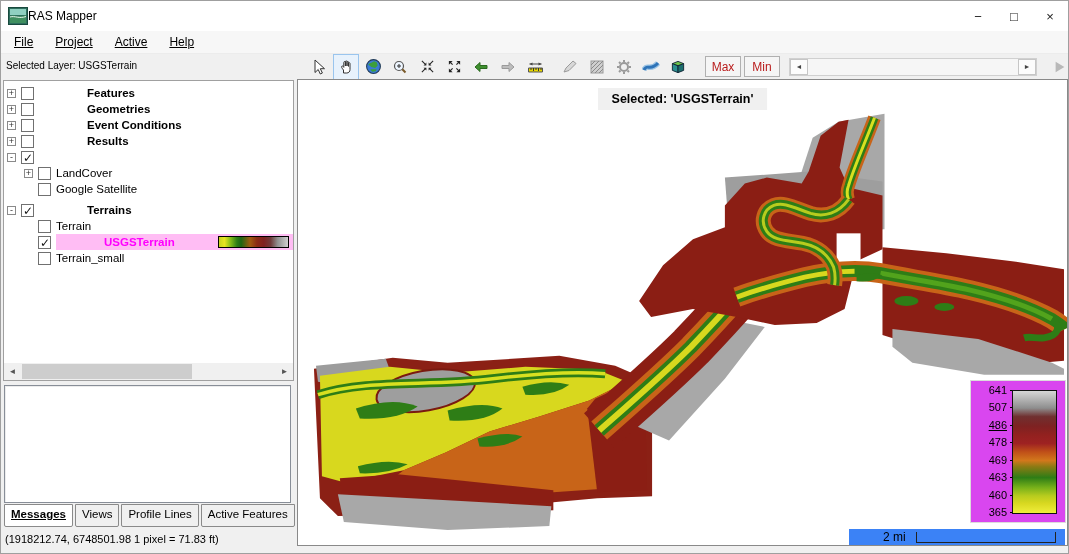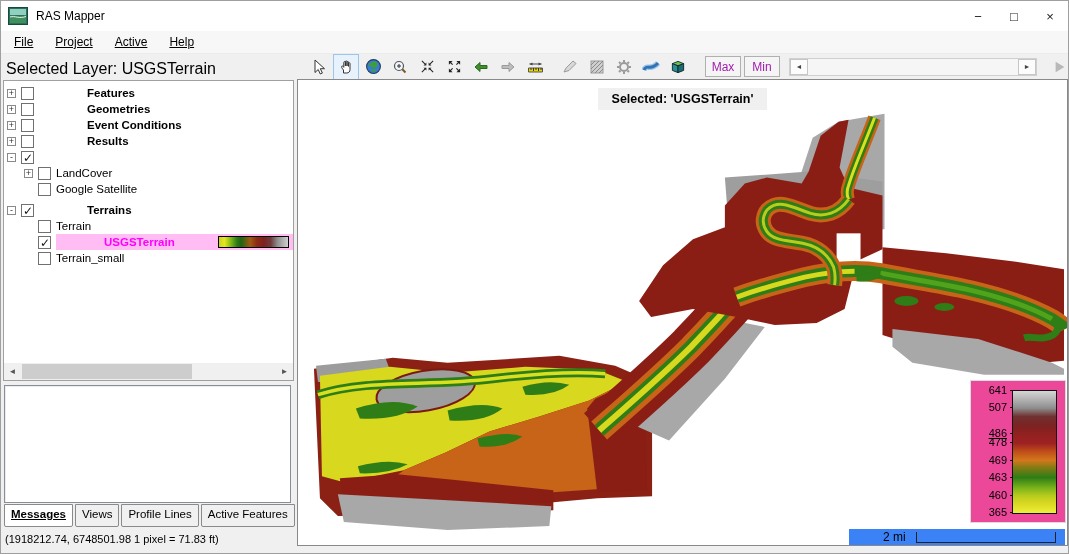--- a/index.html
+++ b/index.html
@@ -5,39 +5,39 @@
   * { margin:0; padding:0; box-sizing:border-box; }
   html,body { width:1069px; height:554px; overflow:hidden; background:#fff;
     font-family:"Liberation Sans","DejaVu Sans",sans-serif; }
   .window { position:relative; width:1069px; height:554px; background:#f0f0f0;
     border:1px solid #9f9f9f; }
 
   
   .titlebar { position:absolute; top:0; left:0; right:0; height:30px; background:#fff;
     display:flex; align-items:center; }
   .app-icon { width:20px; height:18px; margin-left:7px; flex:0 0 auto; }
-  .title-text { margin-left:8px; font-size:12px; color:#000; }
+  .title-text { margin-left:0; font-size:12px; color:#000; }
   .win-controls { margin-left:auto; display:flex; height:100%; }
   .win-btn { width:36px; display:flex; align-items:center; justify-content:center;
     font-size:13px; color:#222; }
 
   
   .menubar { position:absolute; top:30px; left:0; right:0; height:23px; background:#f7f7f7;
     display:flex; align-items:center; padding-left:2px; border-bottom:1px solid #ececec;text-decoration:underline; }
   .menu-item { padding:0 11px; font-size:12px; color:#000; }
 
   
   .layer-toolbar-row { position:absolute; top:53px; left:0; right:0; height:25px; background:#f0f0f0; }
-  .selected-layer-label { position:absolute; left:5px; top:6px; font-size:16px; color:#000; }
+  .selected-layer-label { position:absolute; left:5px; top:6px; font-size:10px; color:#000; }
   .toolbar { position:absolute; left:296px; top:0; right:2px; height:25px; display:flex;
     align-items:center; padding-left:10px; gap:3px; }
   .tbtn { width:24px; height:24px; display:flex; align-items:center; justify-content:center; flex:0 0 auto; }
   .tbtn.active { background:#e8f2fc; outline:1px solid #9ac5ee; }
   .push-btn { min-width:36px; height:21px; border:1px solid #b0b0b0; background:#f5f5f5;
-    color:#a21caf; font-size:12px; display:flex; align-items:center; justify-content:center; flex:0 0 auto; }
+    color:#b91c1c; font-size:12px; display:flex; align-items:center; justify-content:center; flex:0 0 auto; }
   .gap8 { margin-left:8px; } .gap12 { margin-left:12px; }
   .anim-scroll { display:flex; height:18px; flex:0 0 auto; margin-left:6px; border:1px solid #d0d0d0; background:#f6f6f6;}
   .anim-btn { width:18px; height:16px; display:flex; align-items:center; justify-content:center;
     font-size:7px; color:#444; border:1px solid #c6c6c6; background:#fcfcfc; }
   .anim-track { width:210px; height:16px; background:#f6f6f6; }
 
   
   .tree-panel { position:absolute; left:2px; top:79px; width:291px; height:301px;
     background:#fff; border:1px solid #a0a0a0; }
   .tree-rows { position:absolute; left:0; right:0; top:0; bottom:17px; overflow:hidden; padding-top:4px; }
@@ -79,31 +79,31 @@
   .status-text { position:absolute; left:4px; top:532px; font-size:11px; color:#000; }
 
   
   .map-area { position:absolute; left:296px; top:78px; width:771px; height:467px;
     background:#fff; border:1px solid #898989; }
   .terrain-svg { position:absolute; left:0; top:0; width:769px; height:465px; }
   .map-tooltip { position:absolute; top:8px; left:50%; transform:translateX(-50%);
     background:#f0f0f0; font-weight:bold; font-size:12.5px; padding:4px 14px; white-space:nowrap; }
 
   .legend { position:absolute; left:672px; top:300px; width:96px; height:143px;
-    background:#ec4899; border:1px solid #dcdcdc;padding-left:17px; }
+    background:#d946ef; border:1px solid #dcdcdc;padding-left:17px; }
   .legend-ramp { position:absolute; right:8px; top:9px; width:45px; height:124px; border:1px solid #111;
     background:linear-gradient(to bottom,#d6d6d6 0%,#a8a8a8 9%,#8e8e8e 14%,#703030 21%,#7e2222 29%,
       #92211f 36%,#9e2222 43%,#c05018 50%,#d2781c 57%,#8c7a14 62%,#2e7d16 71%,#76b01a 79%,
       #b8cc1e 86%,#d8d820 92%,#f0ee3c 100%); }
   .legend-label { position:absolute; right:58px; width:34px; text-align:right; font-size:11px;
     line-height:13px; color:#000; }
   .legend-label::after { content:""; position:absolute; right:-11px; top:6px; width:8px;
     border-top:1px solid #000; }
   .legend-label:nth-of-type(1){top:3px;} .legend-label:nth-of-type(2){top:20px;}
-  .legend-label:nth-of-type(3){top:46px;text-decoration:underline;} .legend-label:nth-of-type(4){top:55px;}
+  .legend-label:nth-of-type(3){top:38px;text-decoration:underline;} .legend-label:nth-of-type(4){top:55px;}
   .legend-label:nth-of-type(5){top:73px;} .legend-label:nth-of-type(6){top:90px;}
   .legend-label:nth-of-type(7){top:108px;} .legend-label:nth-of-type(8){top:125px;}
 
   .scalebar { position:absolute; left:551px; top:449px; width:216px; height:16px;
     background:#3b82f6; display:flex; align-items:center; }
   .scalebar-label { margin-left:34px; font-size:12px; color:#000; }
   .scalebar-bracket { margin-left:10px; width:140px; height:11px; border:1px solid #222; border-top:none; }
 </style>
 </head>
 <body>

